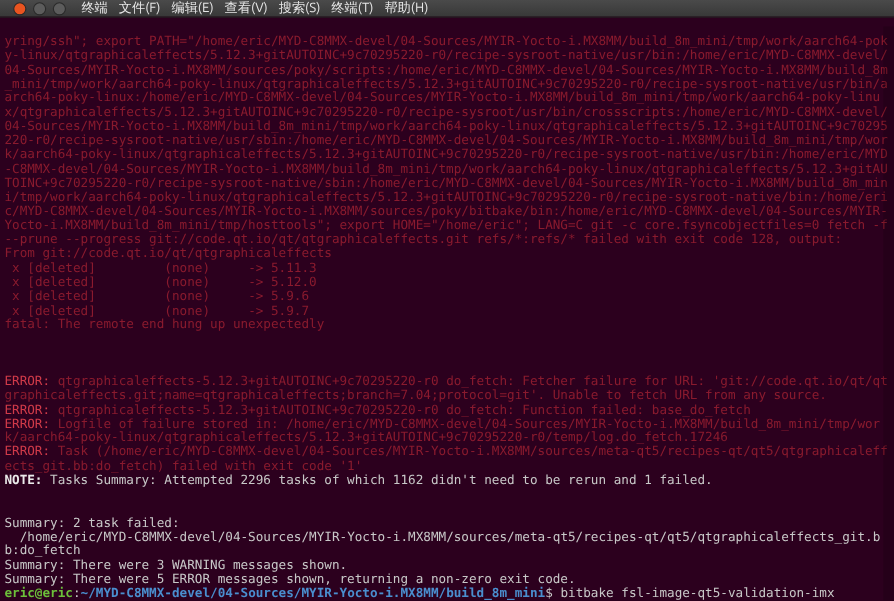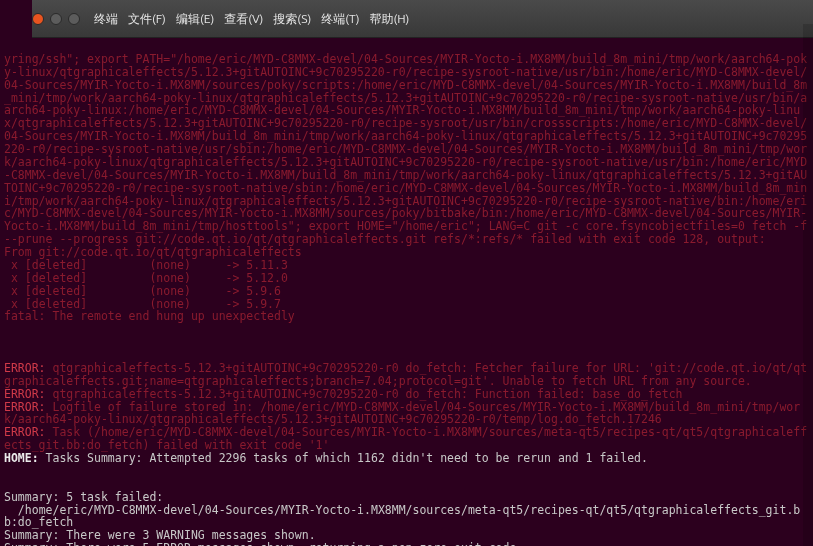--- a/index.html
+++ b/index.html
@@ -8,28 +8,27 @@
   height: 546px;
   background: #2c001e;
   font-family: "DejaVu Sans Mono", "Ubuntu Mono", monospace;
   font-size: 11.5px;
   line-height: 1.12;
   color: #c0c0c0;
   overflow: hidden;
   position: relative;
 }
 .titlebar {
-  height: 38px;
+  height: 16px;
   background: linear-gradient(#4a4a4a, #383838);
   display: flex;
   align-items: center;
-  padding: 0 0;
+  padding: 0 12px;
   gap: 6px;
   border-bottom: 1px solid #222;
-  margin-left: 32px;
 }
 .win-icon {
   width: 12px; height: 12px; border-radius: 50%;
   background: #5c5c5c; border: 1px solid #2a2a2a;
 }
 .win-icon.close { background: #e95420; }
 .menubar {
   display: flex;
   gap: 10px;
   margin-left: 8px;
@@ -82,23 +81,23 @@
  x [deleted]         (none)     -&gt; 5.12.0
  x [deleted]         (none)     -&gt; 5.9.6
  x [deleted]         (none)     -&gt; 5.9.7
 fatal: The remote end hung up unexpectedly
 </span>
 <br>
 <span class="bold-red">ERROR: </span><span class="dim-red">qtgraphicaleffects-5.12.3+gitAUTOINC+9c70295220-r0 do_fetch: Fetcher failure for URL: 'git://code.qt.io/qt/qtgraphicaleffects.git;name=qtgraphicaleffects;branch=7.04;protocol=git'. Unable to fetch URL from any source.</span>
 <span class="bold-red">ERROR: </span><span class="dim-red">qtgraphicaleffects-5.12.3+gitAUTOINC+9c70295220-r0 do_fetch: Function failed: base_do_fetch</span>
 <span class="bold-red">ERROR: </span><span class="dim-red">Logfile of failure stored in: /home/eric/MYD-C8MMX-devel/04-Sources/MYIR-Yocto-i.MX8MM/build_8m_mini/tmp/work/aarch64-poky-linux/qtgraphicaleffects/5.12.3+gitAUTOINC+9c70295220-r0/temp/log.do_fetch.17246</span>
 <span class="bold-red">ERROR: </span><span class="dim-red">Task (/home/eric/MYD-C8MMX-devel/04-Sources/MYIR-Yocto-i.MX8MM/sources/meta-qt5/recipes-qt/qt5/qtgraphicaleffects_git.bb:do_fetch) failed with exit code '1'</span>
-<span class="bold-white">HOME: </span><span class="white">Tasks Summary: Attempted 2296 tasks of which 1162 didn't need to be rerun and 1 failed.</span>
+<span class="bold-white">NOTE: </span><span class="white">Tasks Summary: Attempted 2296 tasks of which 1162 didn't need to be rerun and 1 failed.</span>
 <br>
-<span class="white">Summary: 5 task failed:</span>
+<span class="white">Summary: 2 task failed:</span>
 <span class="white">  /home/eric/MYD-C8MMX-devel/04-Sources/MYIR-Yocto-i.MX8MM/sources/meta-qt5/recipes-qt/qt5/qtgraphicaleffects_git.bb:do_fetch</span>
 <span class="white">Summary: There were 3 WARNING messages shown.</span>
 <span class="white">Summary: There were 5 ERROR messages shown, returning a non-zero exit code.</span>
 <span class="nowrap"><span class="green">eric@eric</span><span class="white">:</span><span class="blue">~/MYD-C8MMX-devel/04-Sources/MYIR-Yocto-i.MX8MM/build_8m_mini</span><span class="white">$ </span><span class="white">bitbake fsl-image-qt5-validation-imx</span></span>
 
 
 
 </div>
 
 <div class="right-strip"></div>

